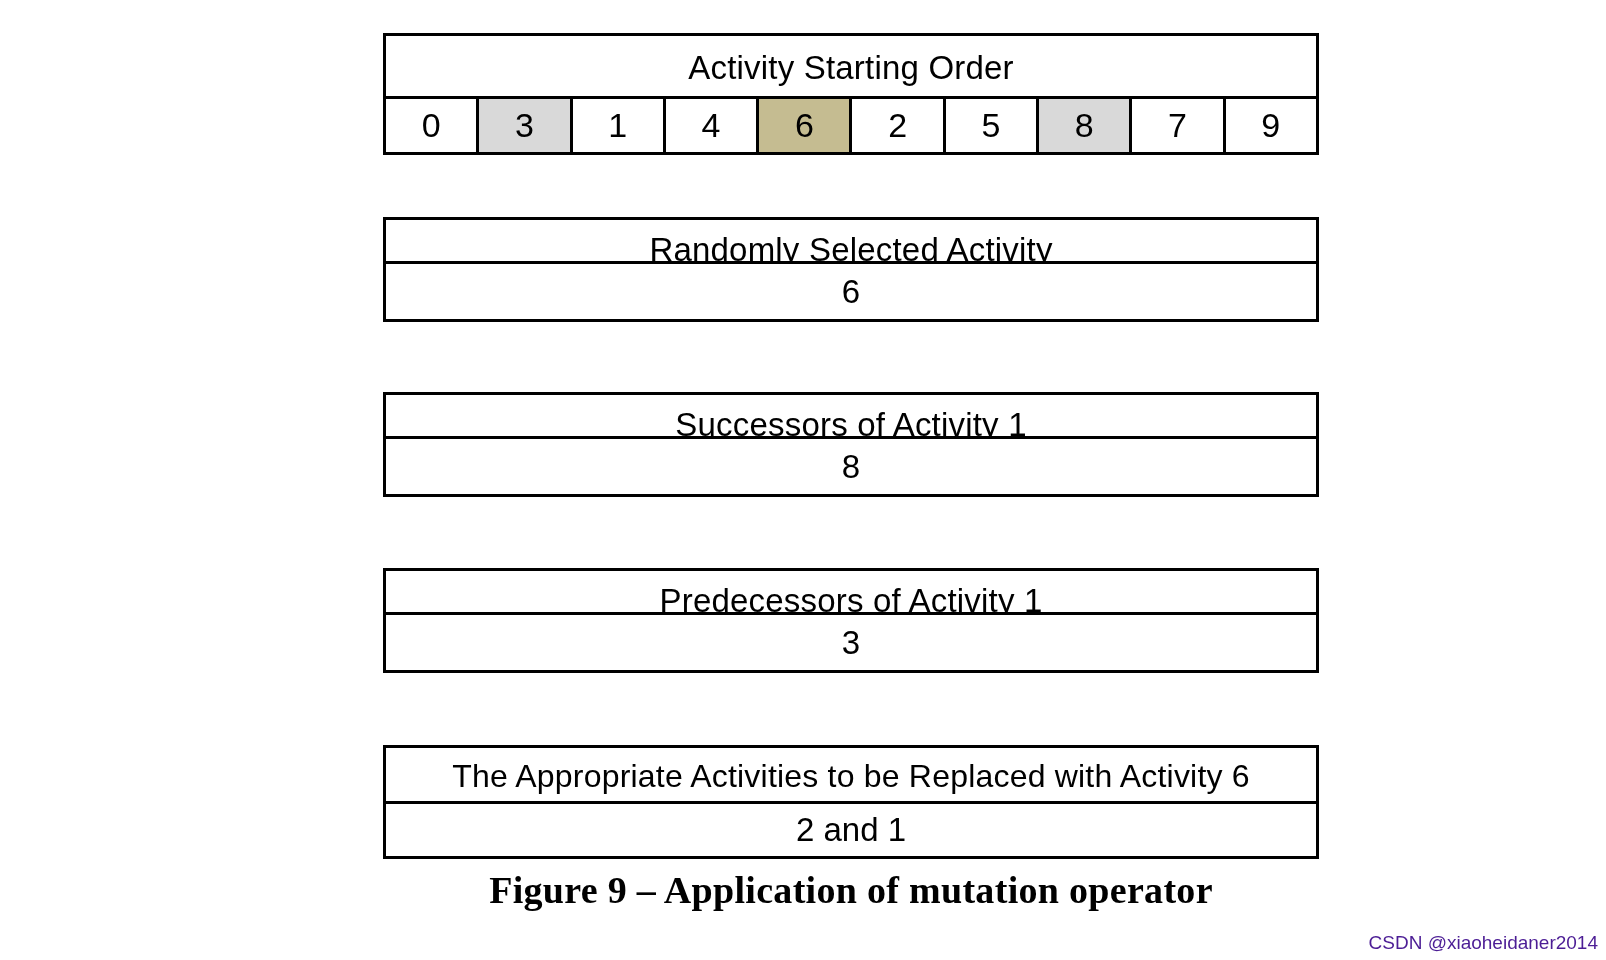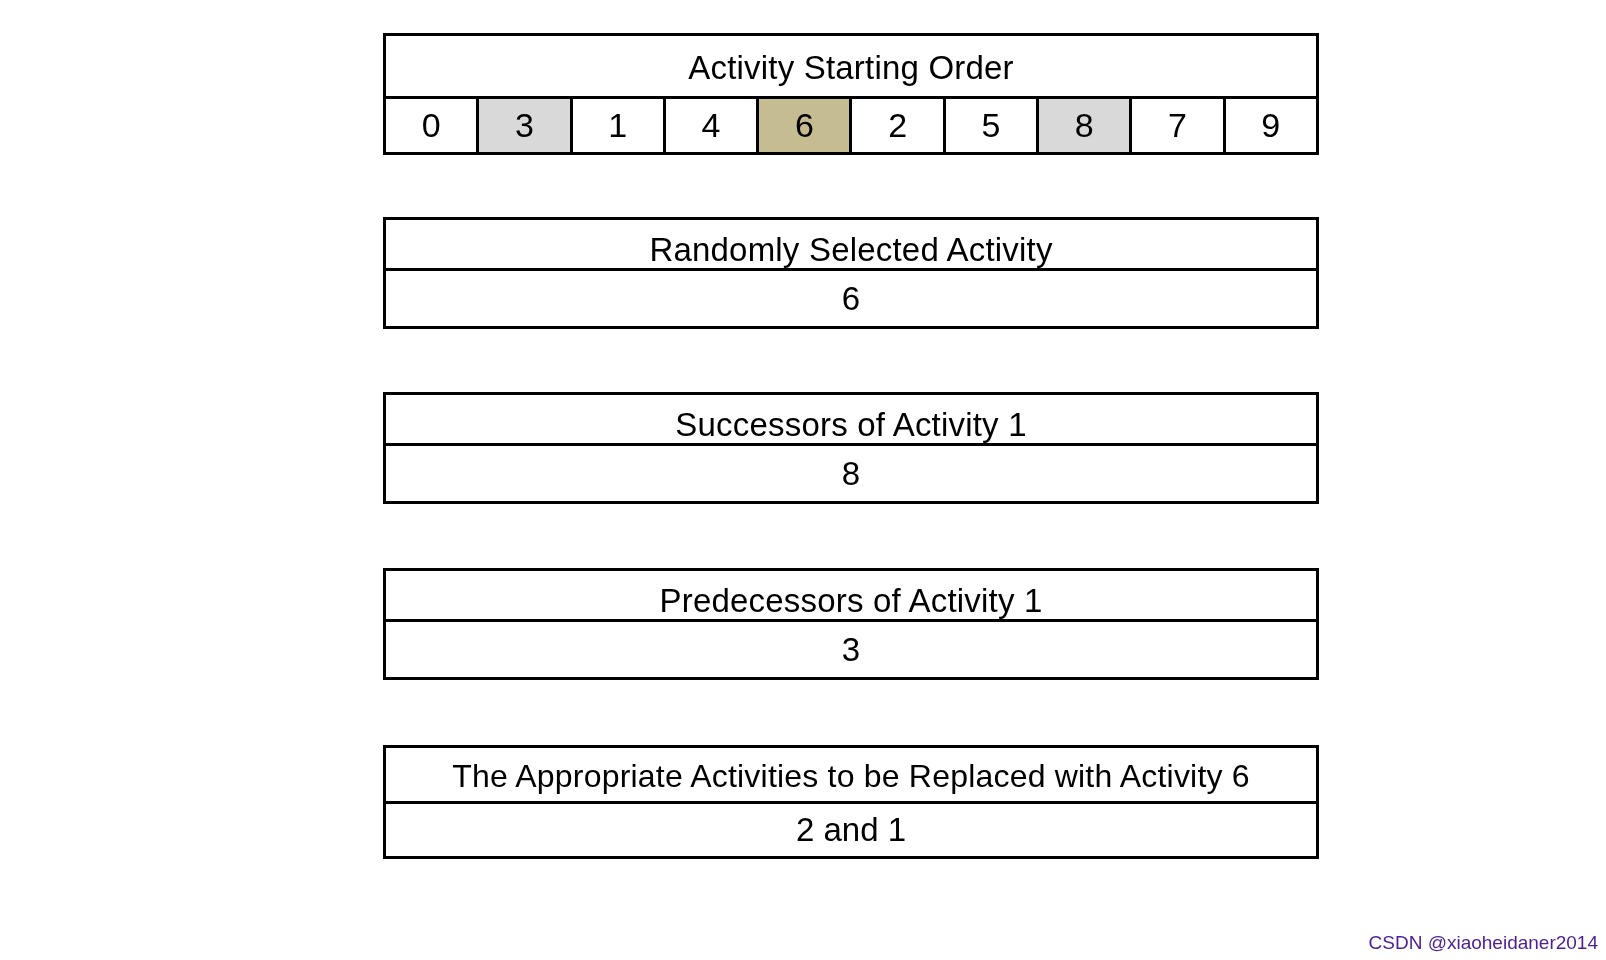--- a/index.html
+++ b/index.html
@@ -27,21 +27,21 @@
   
   .panel {
     position: absolute;
     left: 0;
     width: 936px;
     border: 3px solid #000000;
     box-sizing: border-box;
     background: #ffffff;
   }
   .panel-header {
-    height: 51px;
+    height: 44px;
     line-height: 60px;
     text-align: center;
     font-size: 33px;
     letter-spacing: 0.2px;
     border-bottom: 3px solid #000000;
     box-sizing: border-box;
     white-space: nowrap;
     overflow: hidden;
   }
   .panel-value {
@@ -150,16 +150,17 @@
   <div class="panel" id="panel-predecessors">
     <div class="panel-header">Predecessors of Activity 1</div>
     <div class="panel-value">3</div>
   </div>
 
   <div class="panel" id="panel-replaced">
     <div class="panel-header">The Appropriate Activities to be Replaced with Activity 6</div>
     <div class="panel-value">2 and 1</div>
   </div>
 
+  <div class="caption">Figure 9 – Application of mutation operator</div>
 
 </div>
 
 <div class="watermark">CSDN @xiaoheidaner2014</div>
 
 </body></html>

